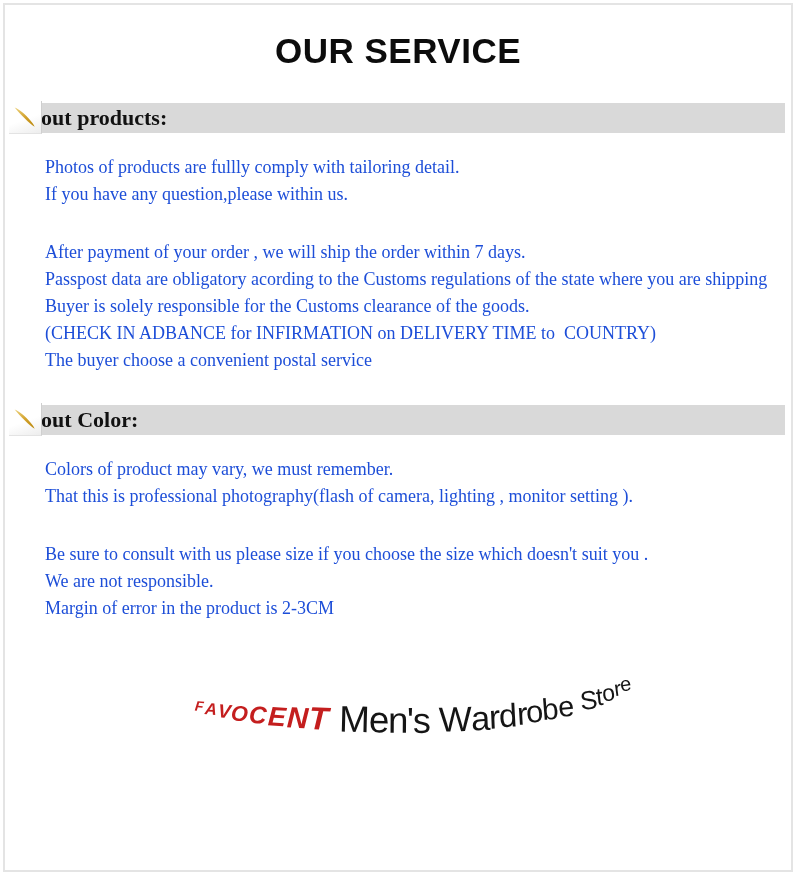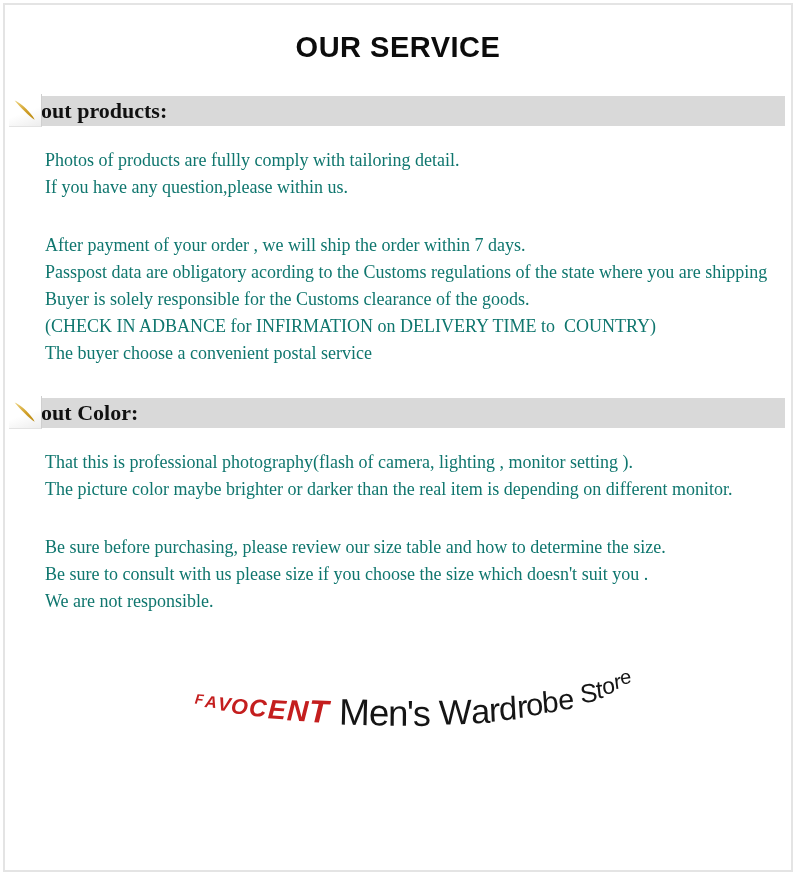--- a/index.html
+++ b/index.html
@@ -15,21 +15,21 @@
     border: 2px solid #e4e4e4;
     background: #ffffff;
     overflow: hidden;
     box-sizing: border-box;
   }
   .page-title {
     margin: 26px 0 32px 0;
     text-align: center;
     font-family: "Liberation Sans", "DejaVu Sans", sans-serif;
     font-weight: 700;
-    font-size: 29px;
+    font-size: 35px;
     letter-spacing: 0.5px;
     color: #0c0c0c;
   }
   .sec {
     margin-bottom: 31px;
   }
   .sec-header {
     position: relative;
     height: 30px;
     margin: 0 6px 0 8px;
@@ -59,21 +59,21 @@
   .sec-body {
     margin-top: 21px;
     padding-left: 40px;
     padding-right: 10px;
   }
   .line {
     margin: 0;
     font-family: "Liberation Serif", "DejaVu Serif", serif;
     font-size: 18px;
     line-height: 27px;
-    color: #0f766e;
+    color: #1d4ed8;
   }
   
   .logo {
     position: relative;
     margin: 20px 0 0 190px;
     height: 110px;
     white-space: nowrap;
     padding-top: 26px;
   }
   .logo-ch {
@@ -140,28 +140,28 @@
   <section class="sec">
     <div class="sec-header">
       <span class="swoosh">
         <svg viewBox="0 0 34 34">
             <use href="#swoosh-sym"></use>
           </svg>
       </span>
       <span class="sec-title">About Color:</span>
     </div>
     <div class="sec-body">
+      <p class="line">Colors of product may vary, we must remember.</p>
       <p class="line">That this is professional photography(flash of camera, lighting , monitor setting ).</p>
-      <p class="line">The picture color maybe brighter or darker than the real item is depending on different monitor.</p>
     </div>
   </section>
 
   <section class="sec">
     <div class="sec-body">
-      <p class="line">Be sure before purchasing, please review our size table and how to determine the size.</p>
       <p class="line">Be sure to consult with us please size if you choose the size which doesn't suit you .</p>
       <p class="line">We are not responsible.</p>
+      <p class="line">Margin of error in the product is 2-3CM</p>
     </div>
   </section>
 
   <div class="logo"><span class="logo-ch logo-brand" style="font-size: 14px; color: rgb(196, 30, 30); transform: translateY(1px) rotate(5.9deg);">F</span><span class="logo-ch logo-brand" style="font-size: 16.6px; color: rgb(196, 30, 30); transform: translateY(4.5px) rotate(5.4deg);">A</span><span class="logo-ch logo-brand" style="font-size: 19.1px; color: rgb(196, 30, 30); transform: translateY(7.8px) rotate(4.9deg);">V</span><span class="logo-ch logo-brand" style="font-size: 21.7px; color: rgb(196, 30, 30); transform: translateY(10.8px) rotate(4.4deg);">O</span><span class="logo-ch logo-brand" style="font-size: 24.3px; color: rgb(196, 30, 30); transform: translateY(13.4px) rotate(3.9deg);">C</span><span class="logo-ch logo-brand" style="font-size: 26.9px; color: rgb(196, 30, 30); transform: translateY(15.7px) rotate(3.4deg);">E</span><span class="logo-ch logo-brand" style="font-size: 29.4px; color: rgb(196, 30, 30); transform: translateY(17.7px) rotate(2.9deg);">N</span><span class="logo-ch logo-brand" style="font-size: 32px; color: rgb(196, 30, 30); transform: translateY(19.4px) rotate(2.4deg);">T</span><span class="logo-ch logo-suffix" style="font-size: 37px; color: rgb(21, 21, 21); transform: translateY(20.7px) rotate(1.9deg);">&nbsp;</span><span class="logo-ch logo-suffix" style="font-size: 37px; color: rgb(21, 21, 21); transform: translateY(21.8px) rotate(1.4deg);">M</span><span class="logo-ch logo-suffix" style="font-size: 36.8px; color: rgb(21, 21, 21); transform: translateY(22.5px) rotate(0.9deg);">e</span><span class="logo-ch logo-suffix" style="font-size: 36.6px; color: rgb(21, 21, 21); transform: translateY(22.9px) rotate(0.4deg);">n</span><span class="logo-ch logo-suffix" style="font-size: 36.3px; color: rgb(21, 21, 21); transform: translateY(23px) rotate(-0.1deg);">'</span><span class="logo-ch logo-suffix" style="font-size: 35.9px; color: rgb(21, 21, 21); transform: translateY(22.8px) rotate(-0.6deg);">s</span><span class="logo-ch logo-suffix" style="font-size: 35.5px; color: rgb(21, 21, 21); transform: translateY(22.2px) rotate(-1.1deg);">&nbsp;</span><span class="logo-ch logo-suffix" style="font-size: 34.9px; color: rgb(21, 21, 21); transform: translateY(21.3px) rotate(-1.6deg);">W</span><span class="logo-ch logo-suffix" style="font-size: 34.3px; color: rgb(21, 21, 21); transform: translateY(20.1px) rotate(-2.1deg);">a</span><span class="logo-ch logo-suffix" style="font-size: 33.6px; color: rgb(21, 21, 21); transform: translateY(18.6px) rotate(-2.6deg);">r</span><span class="logo-ch logo-suffix" style="font-size: 32.8px; color: rgb(21, 21, 21); transform: translateY(16.8px) rotate(-3.1deg);">d</span><span class="logo-ch logo-suffix" style="font-size: 31.9px; color: rgb(21, 21, 21); transform: translateY(14.6px) rotate(-3.6deg);">r</span><span class="logo-ch logo-suffix" style="font-size: 30.9px; color: rgb(21, 21, 21); transform: translateY(12.2px) rotate(-4.1deg);">o</span><span class="logo-ch logo-suffix" style="font-size: 29.8px; color: rgb(21, 21, 21); transform: translateY(9.4px) rotate(-4.6deg);">b</span><span class="logo-ch logo-suffix" style="font-size: 28.7px; color: rgb(21, 21, 21); transform: translateY(6.3px) rotate(-5.1deg);">e</span><span class="logo-ch logo-suffix" style="font-size: 27.4px; color: rgb(21, 21, 21); transform: translateY(2.9px) rotate(-5.6deg);">&nbsp;</span><span class="logo-ch logo-suffix" style="font-size: 26.1px; color: rgb(21, 21, 21); transform: translateY(-0.9px) rotate(-6.1deg);">S</span><span class="logo-ch logo-suffix" style="font-size: 24.7px; color: rgb(21, 21, 21); transform: translateY(-4.9px) rotate(-6.6deg);">t</span><span class="logo-ch logo-suffix" style="font-size: 23.2px; color: rgb(21, 21, 21); transform: translateY(-9.3px) rotate(-7.1deg);">o</span><span class="logo-ch logo-suffix" style="font-size: 21.7px; color: rgb(21, 21, 21); transform: translateY(-14px) rotate(-7.6deg);">r</span><span class="logo-ch logo-suffix" style="font-size: 20px; color: rgb(21, 21, 21); transform: translateY(-19.1px) rotate(-8.1deg);">e</span></div>
 
 </div>
 
 </body></html>

